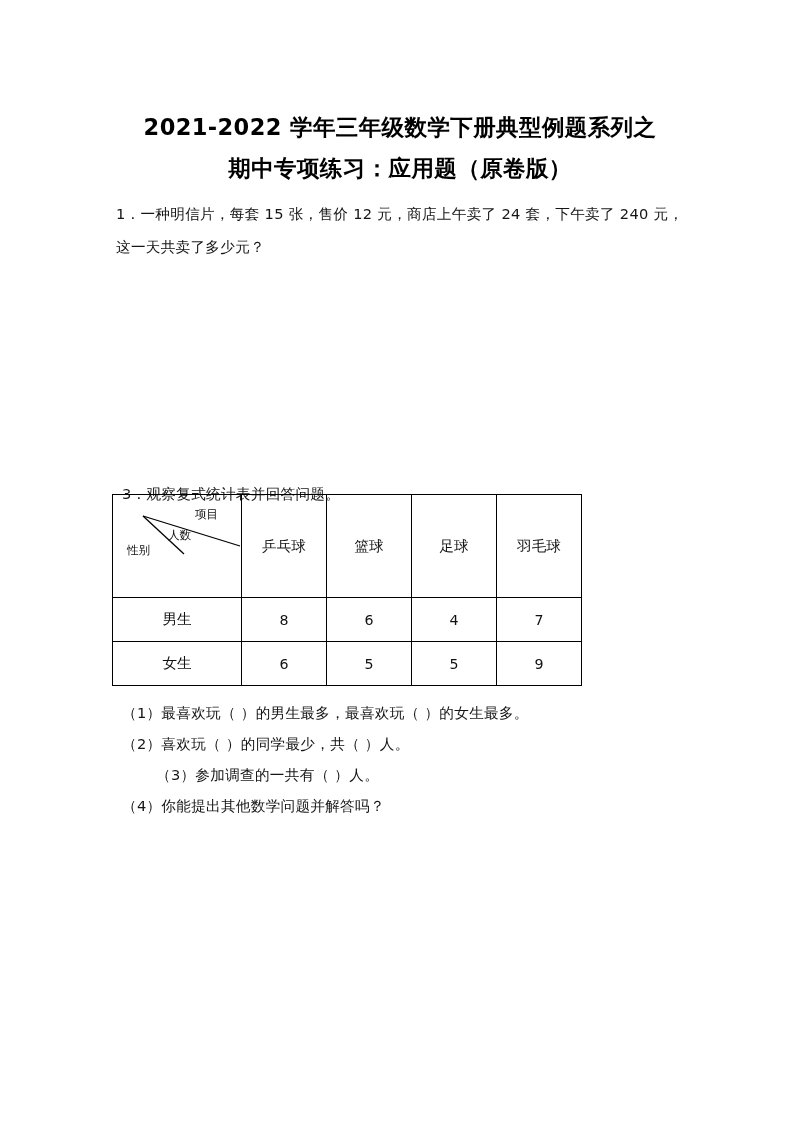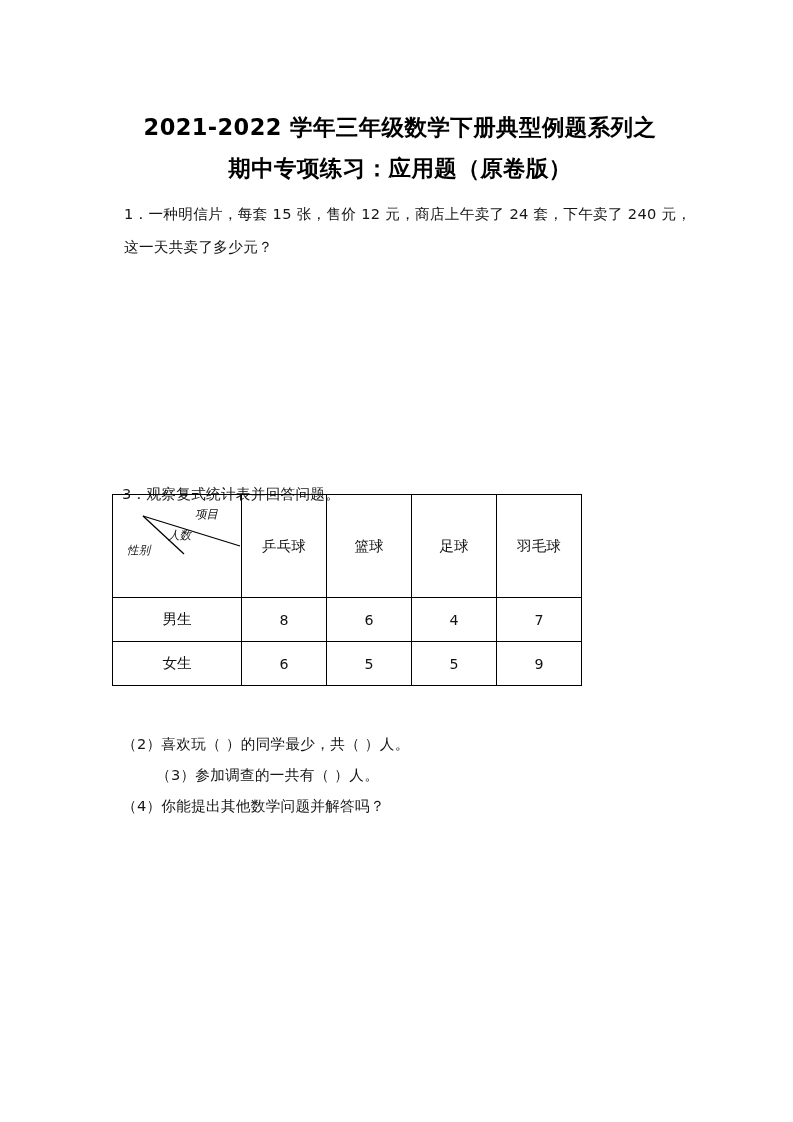--- a/index.html
+++ b/index.html
@@ -44,21 +44,20 @@
     font-size: 14.6px;
     line-height: 33px;
     letter-spacing: 0.3px;
     color: #151515;
   }
   #q1 {
     left: 116px;
     top: 182px;
     width: 570px;
     text-indent: 0;
-    margin-left: 8px;
   }
   #q2 {
     left: 116px;
     top: 337px;
     width: 580px;
   }
   #q3 {
     left: 122px;
     top: 462px;
     width: 520px;
@@ -110,21 +109,20 @@
     top: 0;
     width: 128px;
     height: 102px;
   }
   .corner-label {
     position: absolute;
     font-size: 11.6px;
     line-height: 1;
     white-space: nowrap;
     color: #111111;
-    font-style: italic;
   }
   .corner-label.lbl-item {
     left: 82px;
     top: 14px;
   }
   .corner-label.lbl-count {
     left: 55px;
     top: 35px;
   }
   .corner-label.lbl-gender {
@@ -191,17 +189,18 @@
           <td class="row-label">女生</td>
           <td class="num-cell">6</td>
           <td class="num-cell">5</td>
           <td class="num-cell">5</td>
           <td class="num-cell">9</td>
         </tr>
       </tbody>
     </table>
   </div>
 
+  <p class="subq" id="sq1">（1）最喜欢玩（      ）的男生最多，最喜欢玩（      ）的女生最多。</p>
   <p class="subq" id="sq2">（2）喜欢玩（      ）的同学最少，共（      ）人。</p>
   <p class="subq" id="sq3">（3）参加调查的一共有（      ）人。</p>
   <p class="subq" id="sq4">（4）你能提出其他数学问题并解答吗？</p>
 
 </div>
 
 </body></html>

